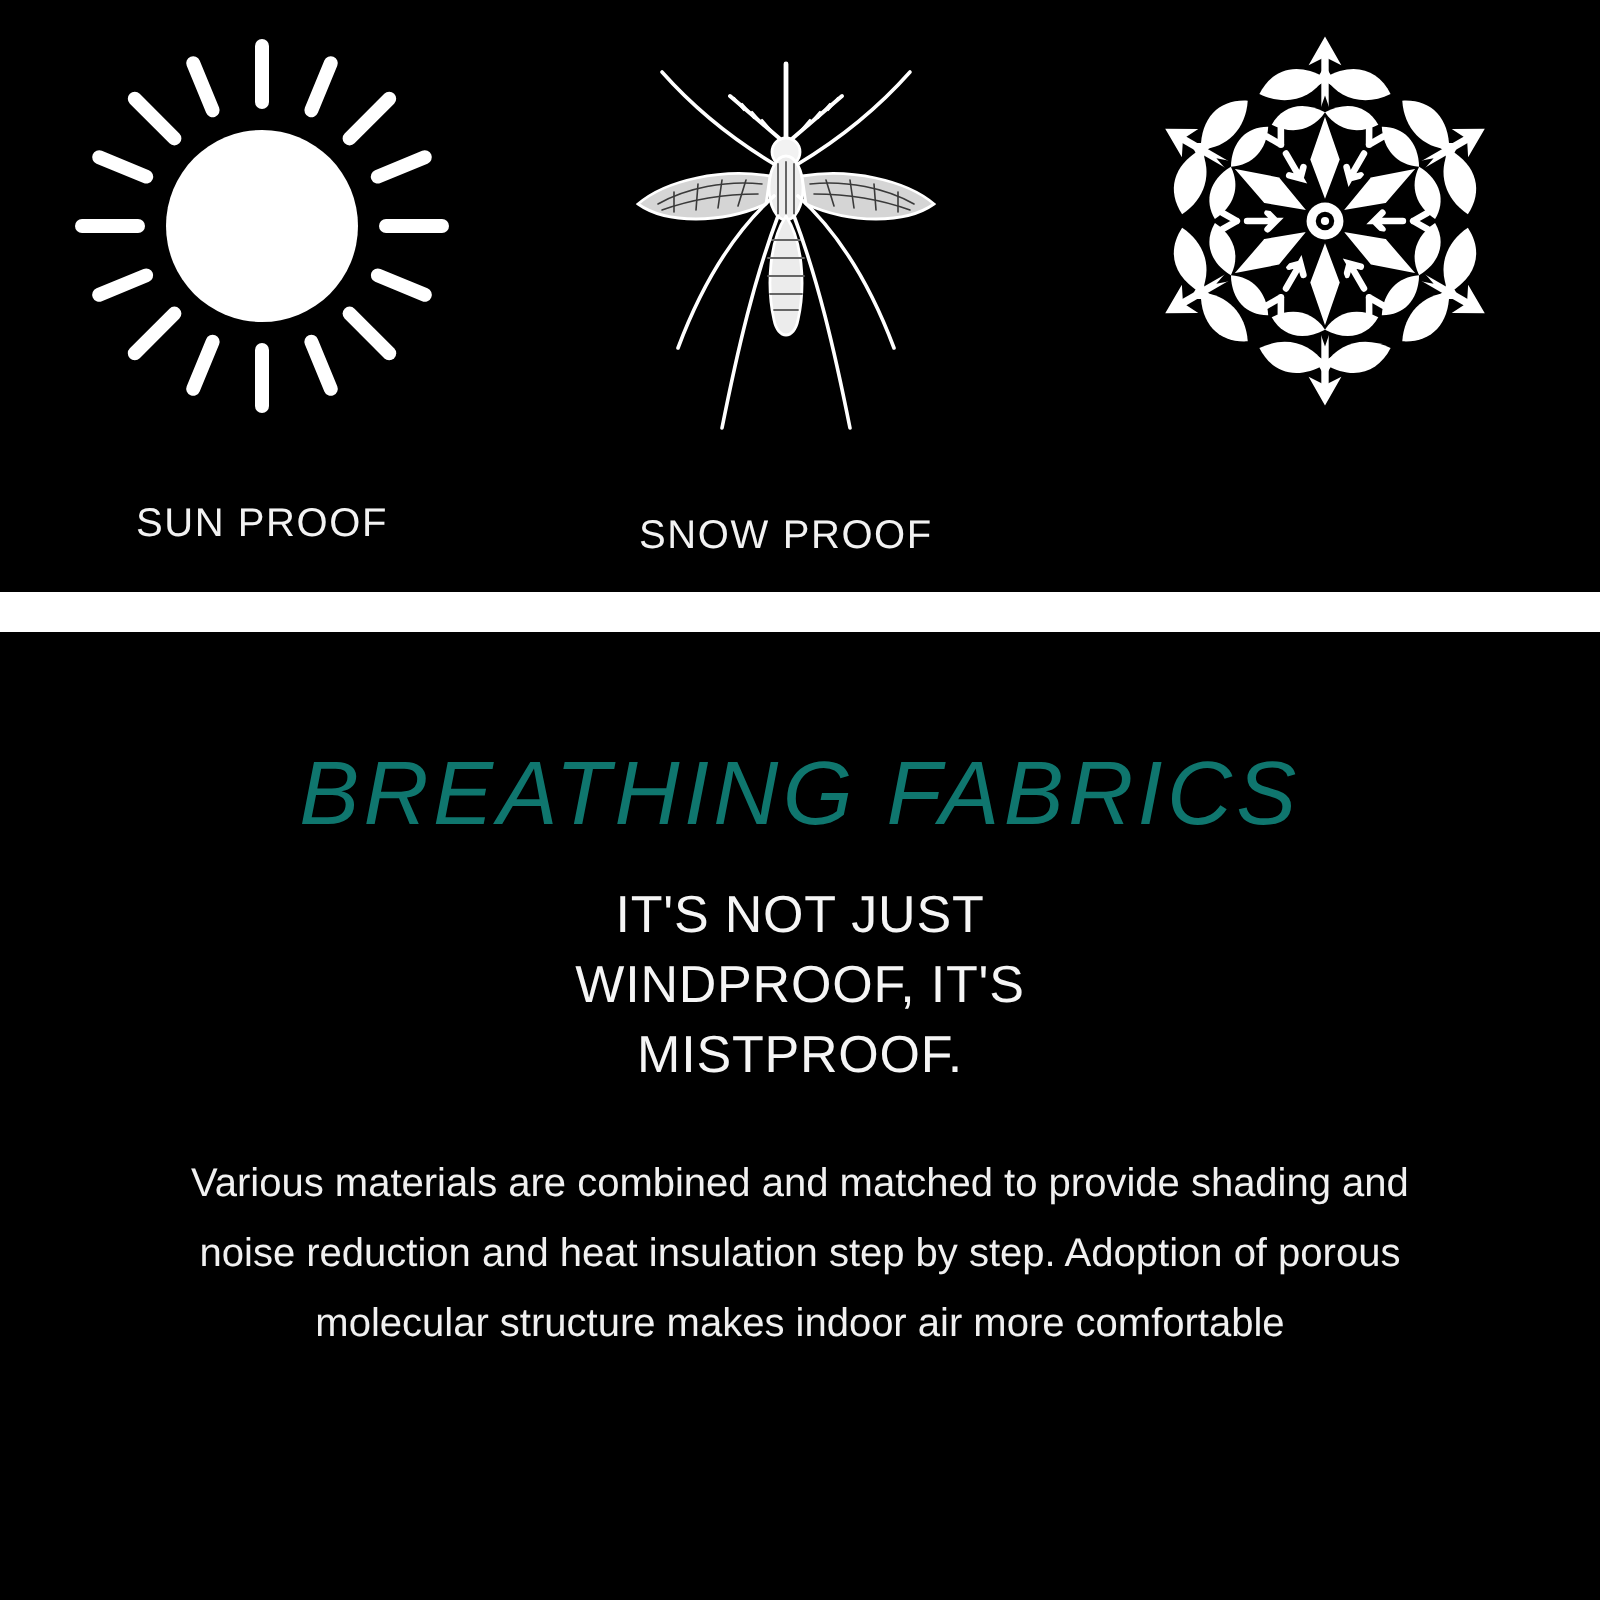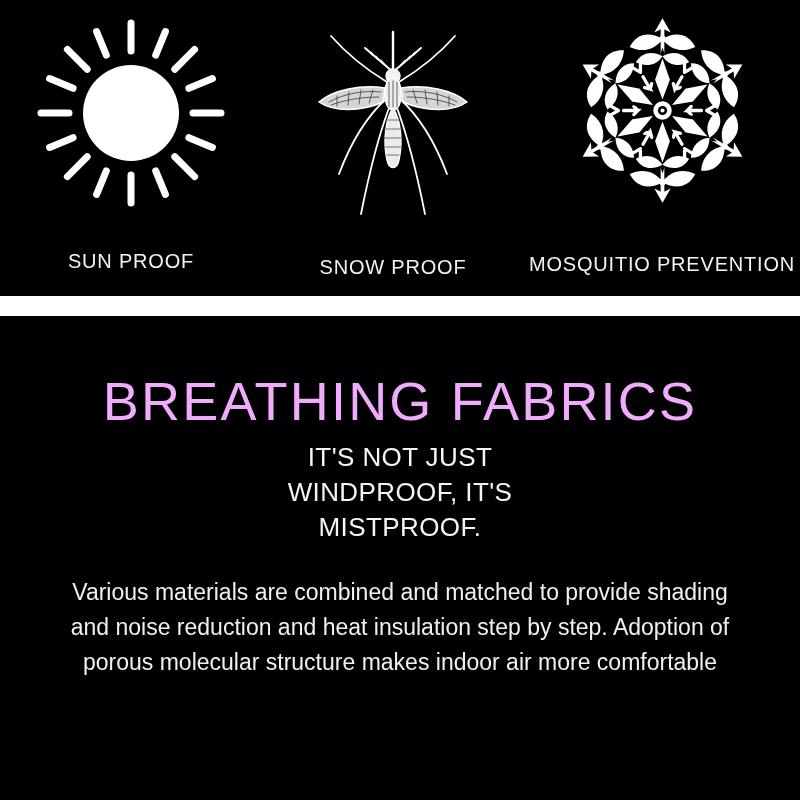--- a/index.html
+++ b/index.html
@@ -81,46 +81,47 @@
     width: 800px;
     height: 484px;
     background: #000000;
   }
   .headline {
     position: absolute;
     top: 58px;
     left: 0;
     width: 800px;
     text-align: center;
-    font-size: 54px;
+    font-size: 45px;
     font-weight: 300;
     letter-spacing: 2.2px;
-    color: #f0abfc;
+    color: #0f766e;
     line-height: 1;
+    font-style: italic;
   }
   .subhead {
     position: absolute;
     top: 124px;
     left: 0;
     width: 800px;
     text-align: center;
     font-size: 26px;
     font-weight: 400;
     letter-spacing: 0.4px;
     line-height: 35px;
     color: #f5f5f5;
   }
   .subhead-line { display: block; }
   .bodycopy {
     position: absolute;
     top: 259px;
     left: 70px;
     width: 660px;
     text-align: center;
-    font-size: 23px;
+    font-size: 20px;
     font-weight: 400;
     line-height: 35px;
     color: #f0f0f0;
   }
 </style>
 </head>
 <body>
 
 <div class="banner">
 
@@ -258,21 +259,20 @@
           <use href="#flake-arm" transform="rotate(120 100 100)"></use>
           <use href="#flake-arm" transform="rotate(180 100 100)"></use>
           <use href="#flake-arm" transform="rotate(240 100 100)"></use>
           <use href="#flake-arm" transform="rotate(300 100 100)"></use>
 
           <circle cx="100" cy="100" r="9" fill="#ffffff"></circle>
           <circle cx="100" cy="100" r="4.5" fill="#000000"></circle>
           <circle cx="100" cy="100" r="2" fill="#ffffff"></circle>
         </svg>
       </span>
-      <span class="feature-label label-snow">MOSQUITIO PREVENTION</span>
     </div>
 
   </div>
 
   <div class="divider"></div>
 
   <div class="copy">
 
     <div class="headline">BREATHING FABRICS</div>
 

